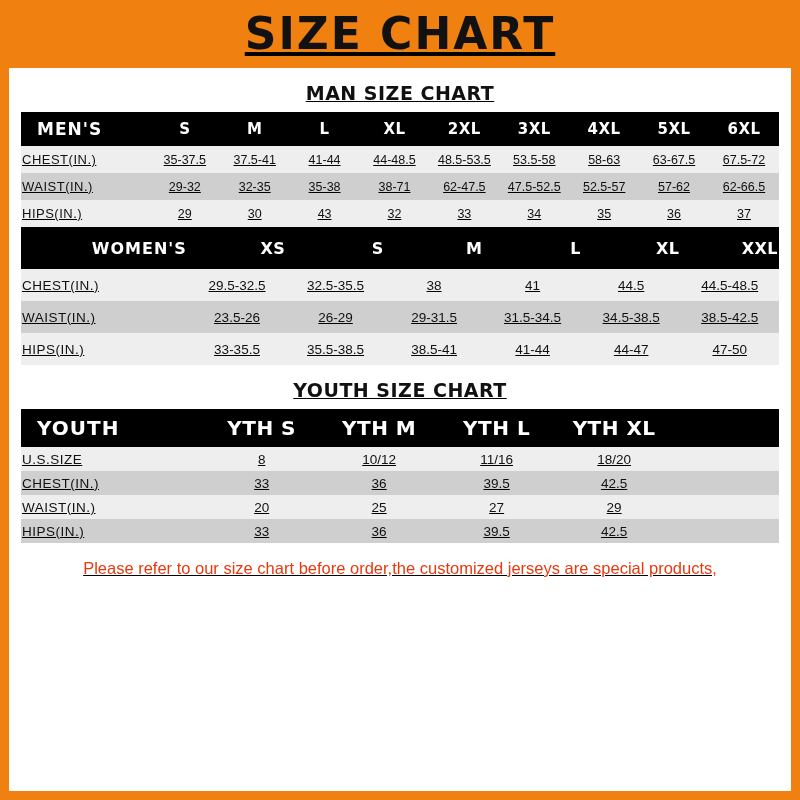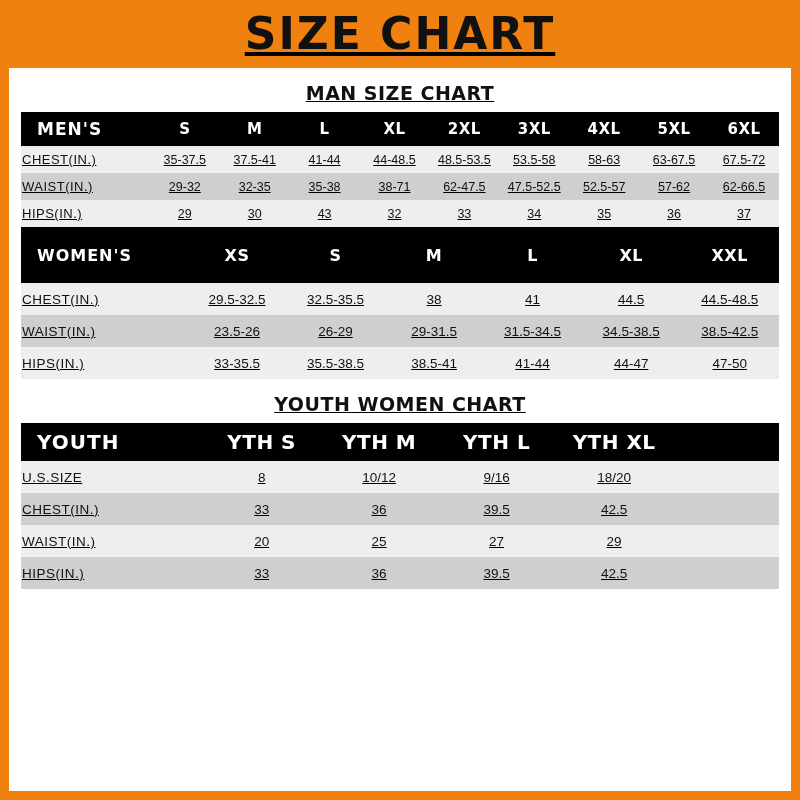--- a/index.html
+++ b/index.html
@@ -79,24 +79,24 @@
   }
   table.size-table tbody td.rowhead {
     text-align: left;
     font-size: 13px;
     letter-spacing: 0.5px;
   }
   table.size-table tbody tr.odd td { background: #eeeeee; }
   table.size-table tbody tr.even td { background: #cfcfcf; }
 
   
-  #women-table thead th { height: 56px; font-size: 16px; }
+  #women-table thead th { height: 42px; font-size: 16px; text-align: right; }
   #women-table tbody td { height: 32px; font-size: 13.5px; }
   #youth-table thead th { height: 38px; font-size: 20px; }
-  #youth-table tbody td { height: 32px; font-size: 13.5px; }
+  #youth-table tbody td { height: 24px; font-size: 13.5px; }
 
   .footer-note {
     margin-top: 14px;
     padding: 0 6px;
     text-align: center;
     color: #e8380d;
     font-size: 16.5px;
     line-height: 1.35;
     font-family: "Liberation Sans", sans-serif;
   }
@@ -205,38 +205,38 @@
           <td>33-35.5</td>
           <td>35.5-38.5</td>
           <td>38.5-41</td>
           <td>41-44</td>
           <td>44-47</td>
           <td>47-50</td>
         </tr>
       </tbody>
     </table>
 
-    <div class="section-title">YOUTH WOMEN CHART</div>
+    <div class="section-title">YOUTH SIZE CHART</div>
     <table class="size-table" id="youth-table">
       <thead>
         <tr>
           <th class="rowhead" style="width:24%">YOUTH</th>
           <th>YTH S</th>
           <th>YTH M</th>
           <th>YTH L</th>
           <th>YTH XL</th>
           <th style="width:14%"></th>
         </tr>
       </thead>
       <tbody>
         <tr class="odd">
           <td class="rowhead">U.S.SIZE</td>
           <td>8</td>
           <td>10/12</td>
-          <td>9/16</td>
+          <td>11/16</td>
           <td>18/20</td>
           <td></td>
         </tr>
         <tr class="even">
           <td class="rowhead">CHEST(IN.)</td>
           <td>33</td>
           <td>36</td>
           <td>39.5</td>
           <td>42.5</td>
           <td></td>
@@ -254,16 +254,17 @@
           <td>33</td>
           <td>36</td>
           <td>39.5</td>
           <td>42.5</td>
           <td></td>
         </tr>
       </tbody>
     </table>
 
     <div class="footer-note">
+      <div>Please refer to our size chart before order,the customized jerseys are special products,</div>
     </div>
 
   </div>
 </div>
 
 </body></html>

